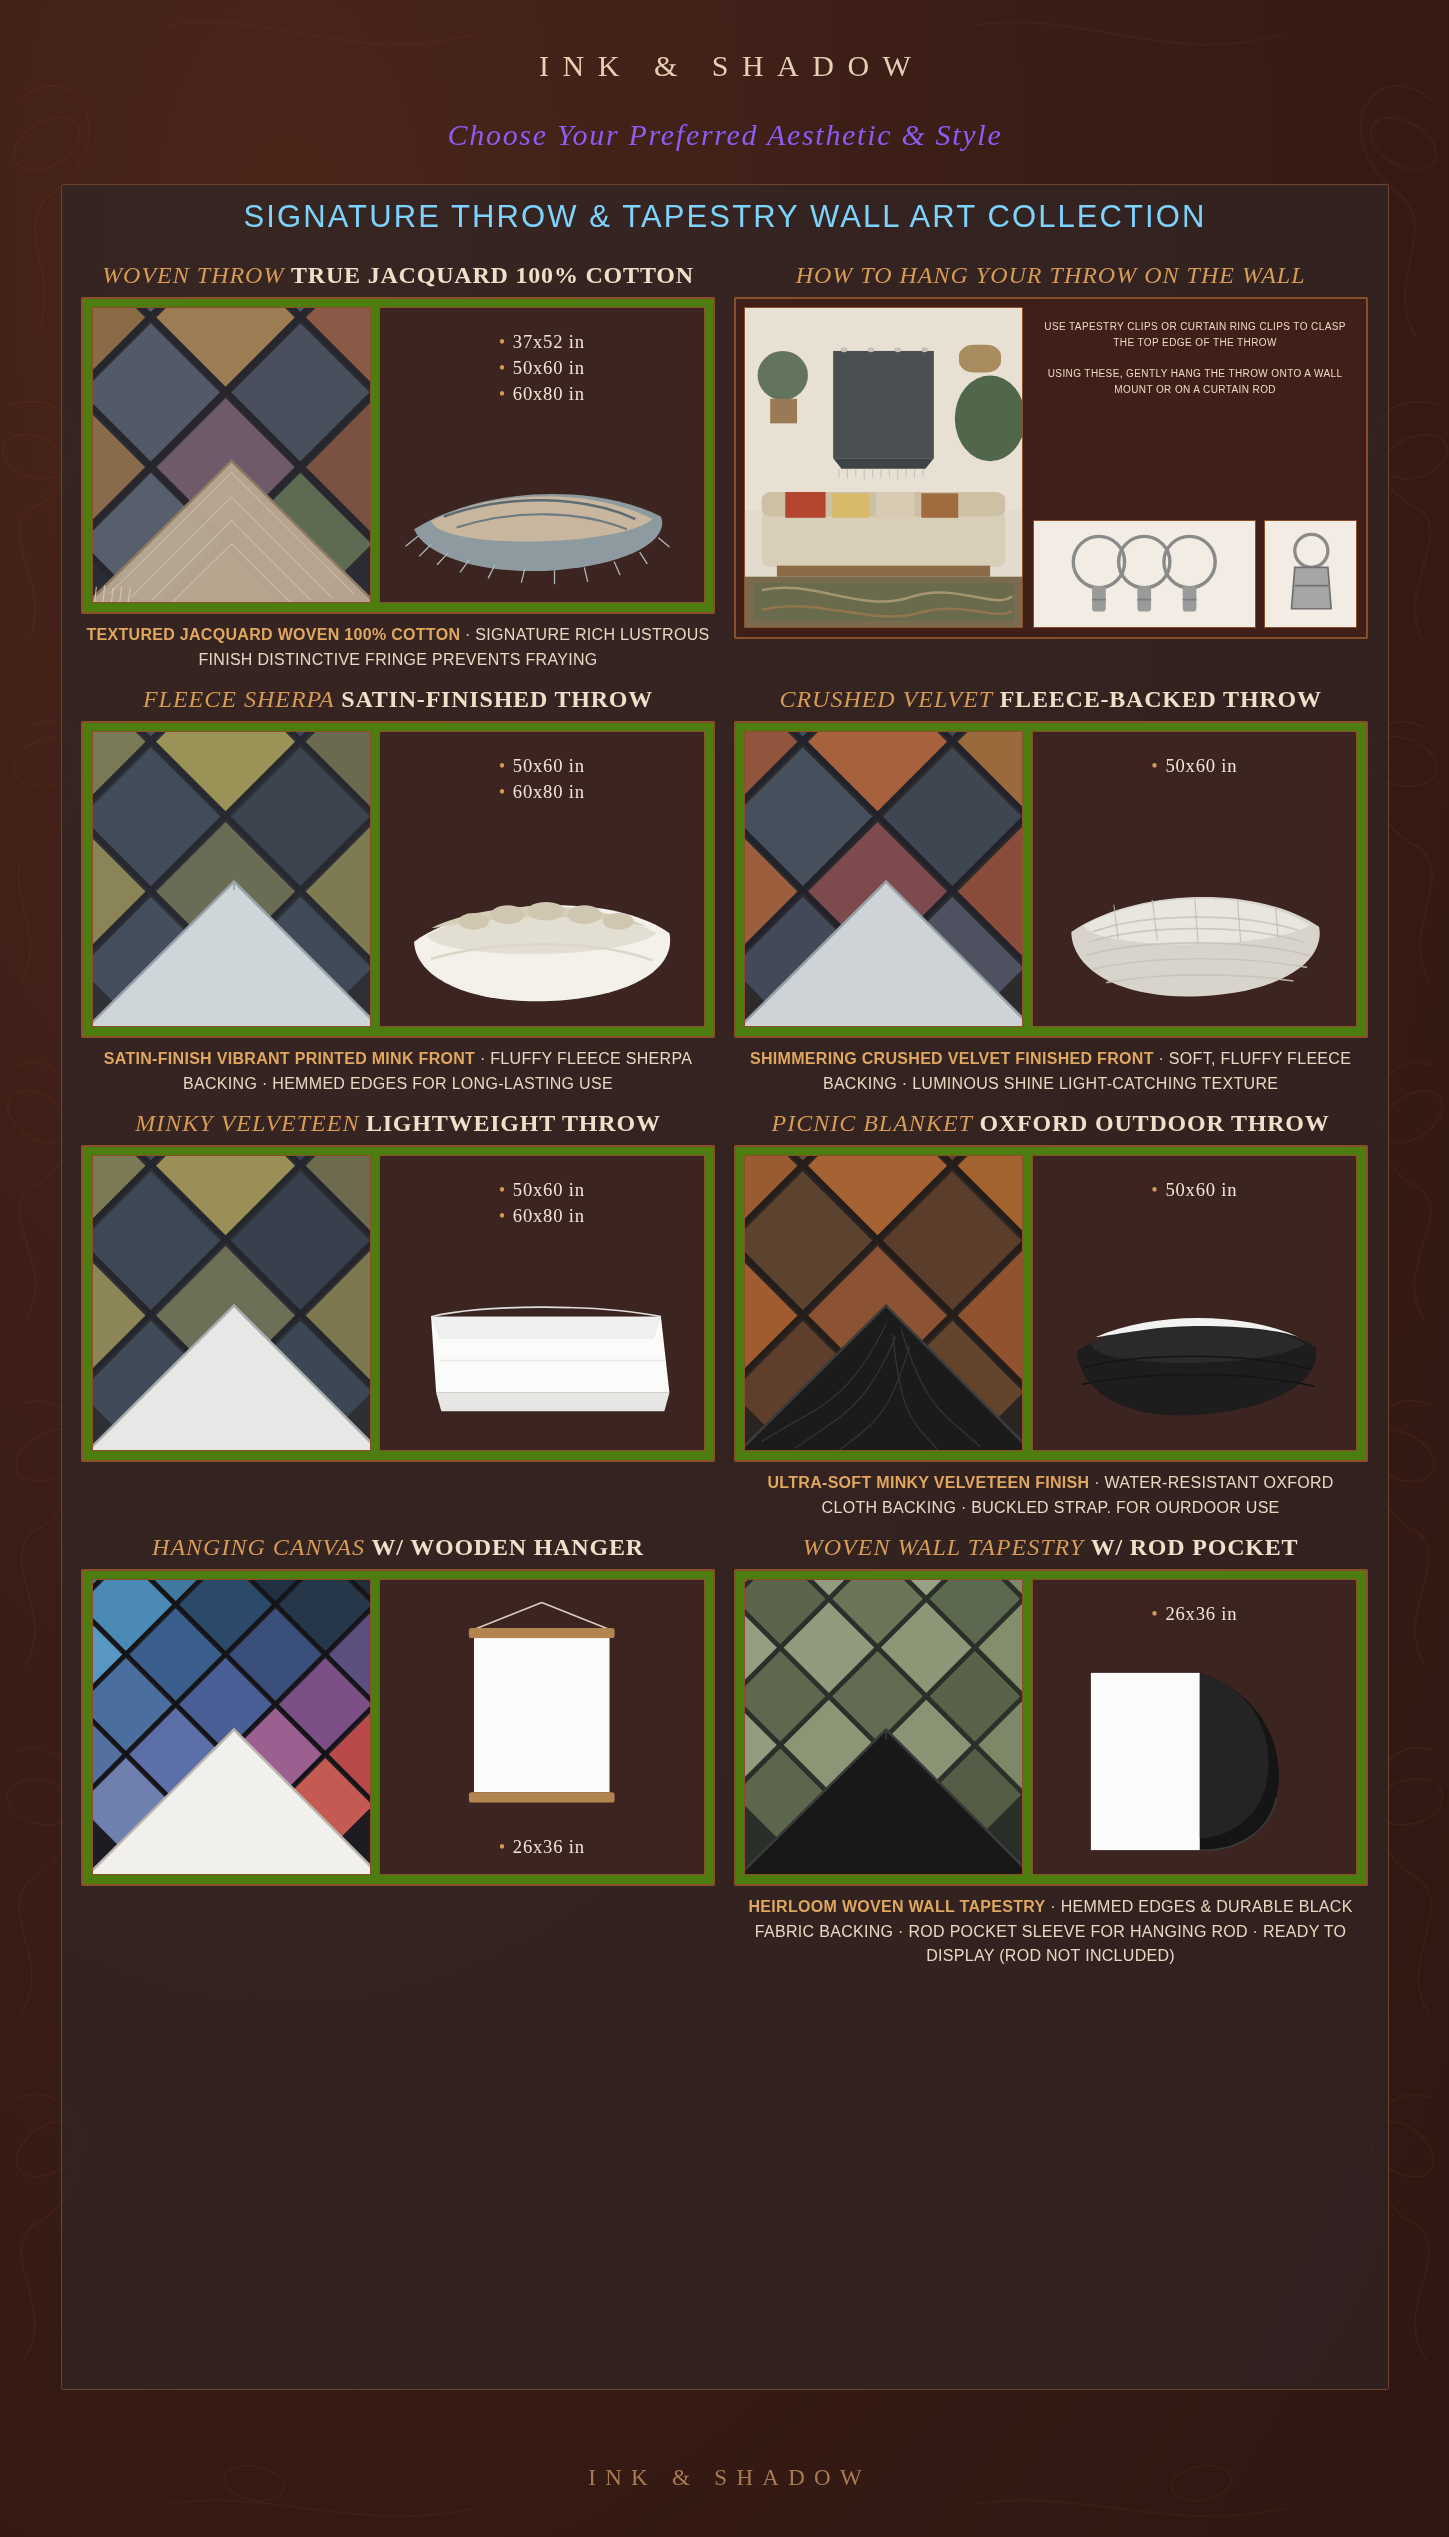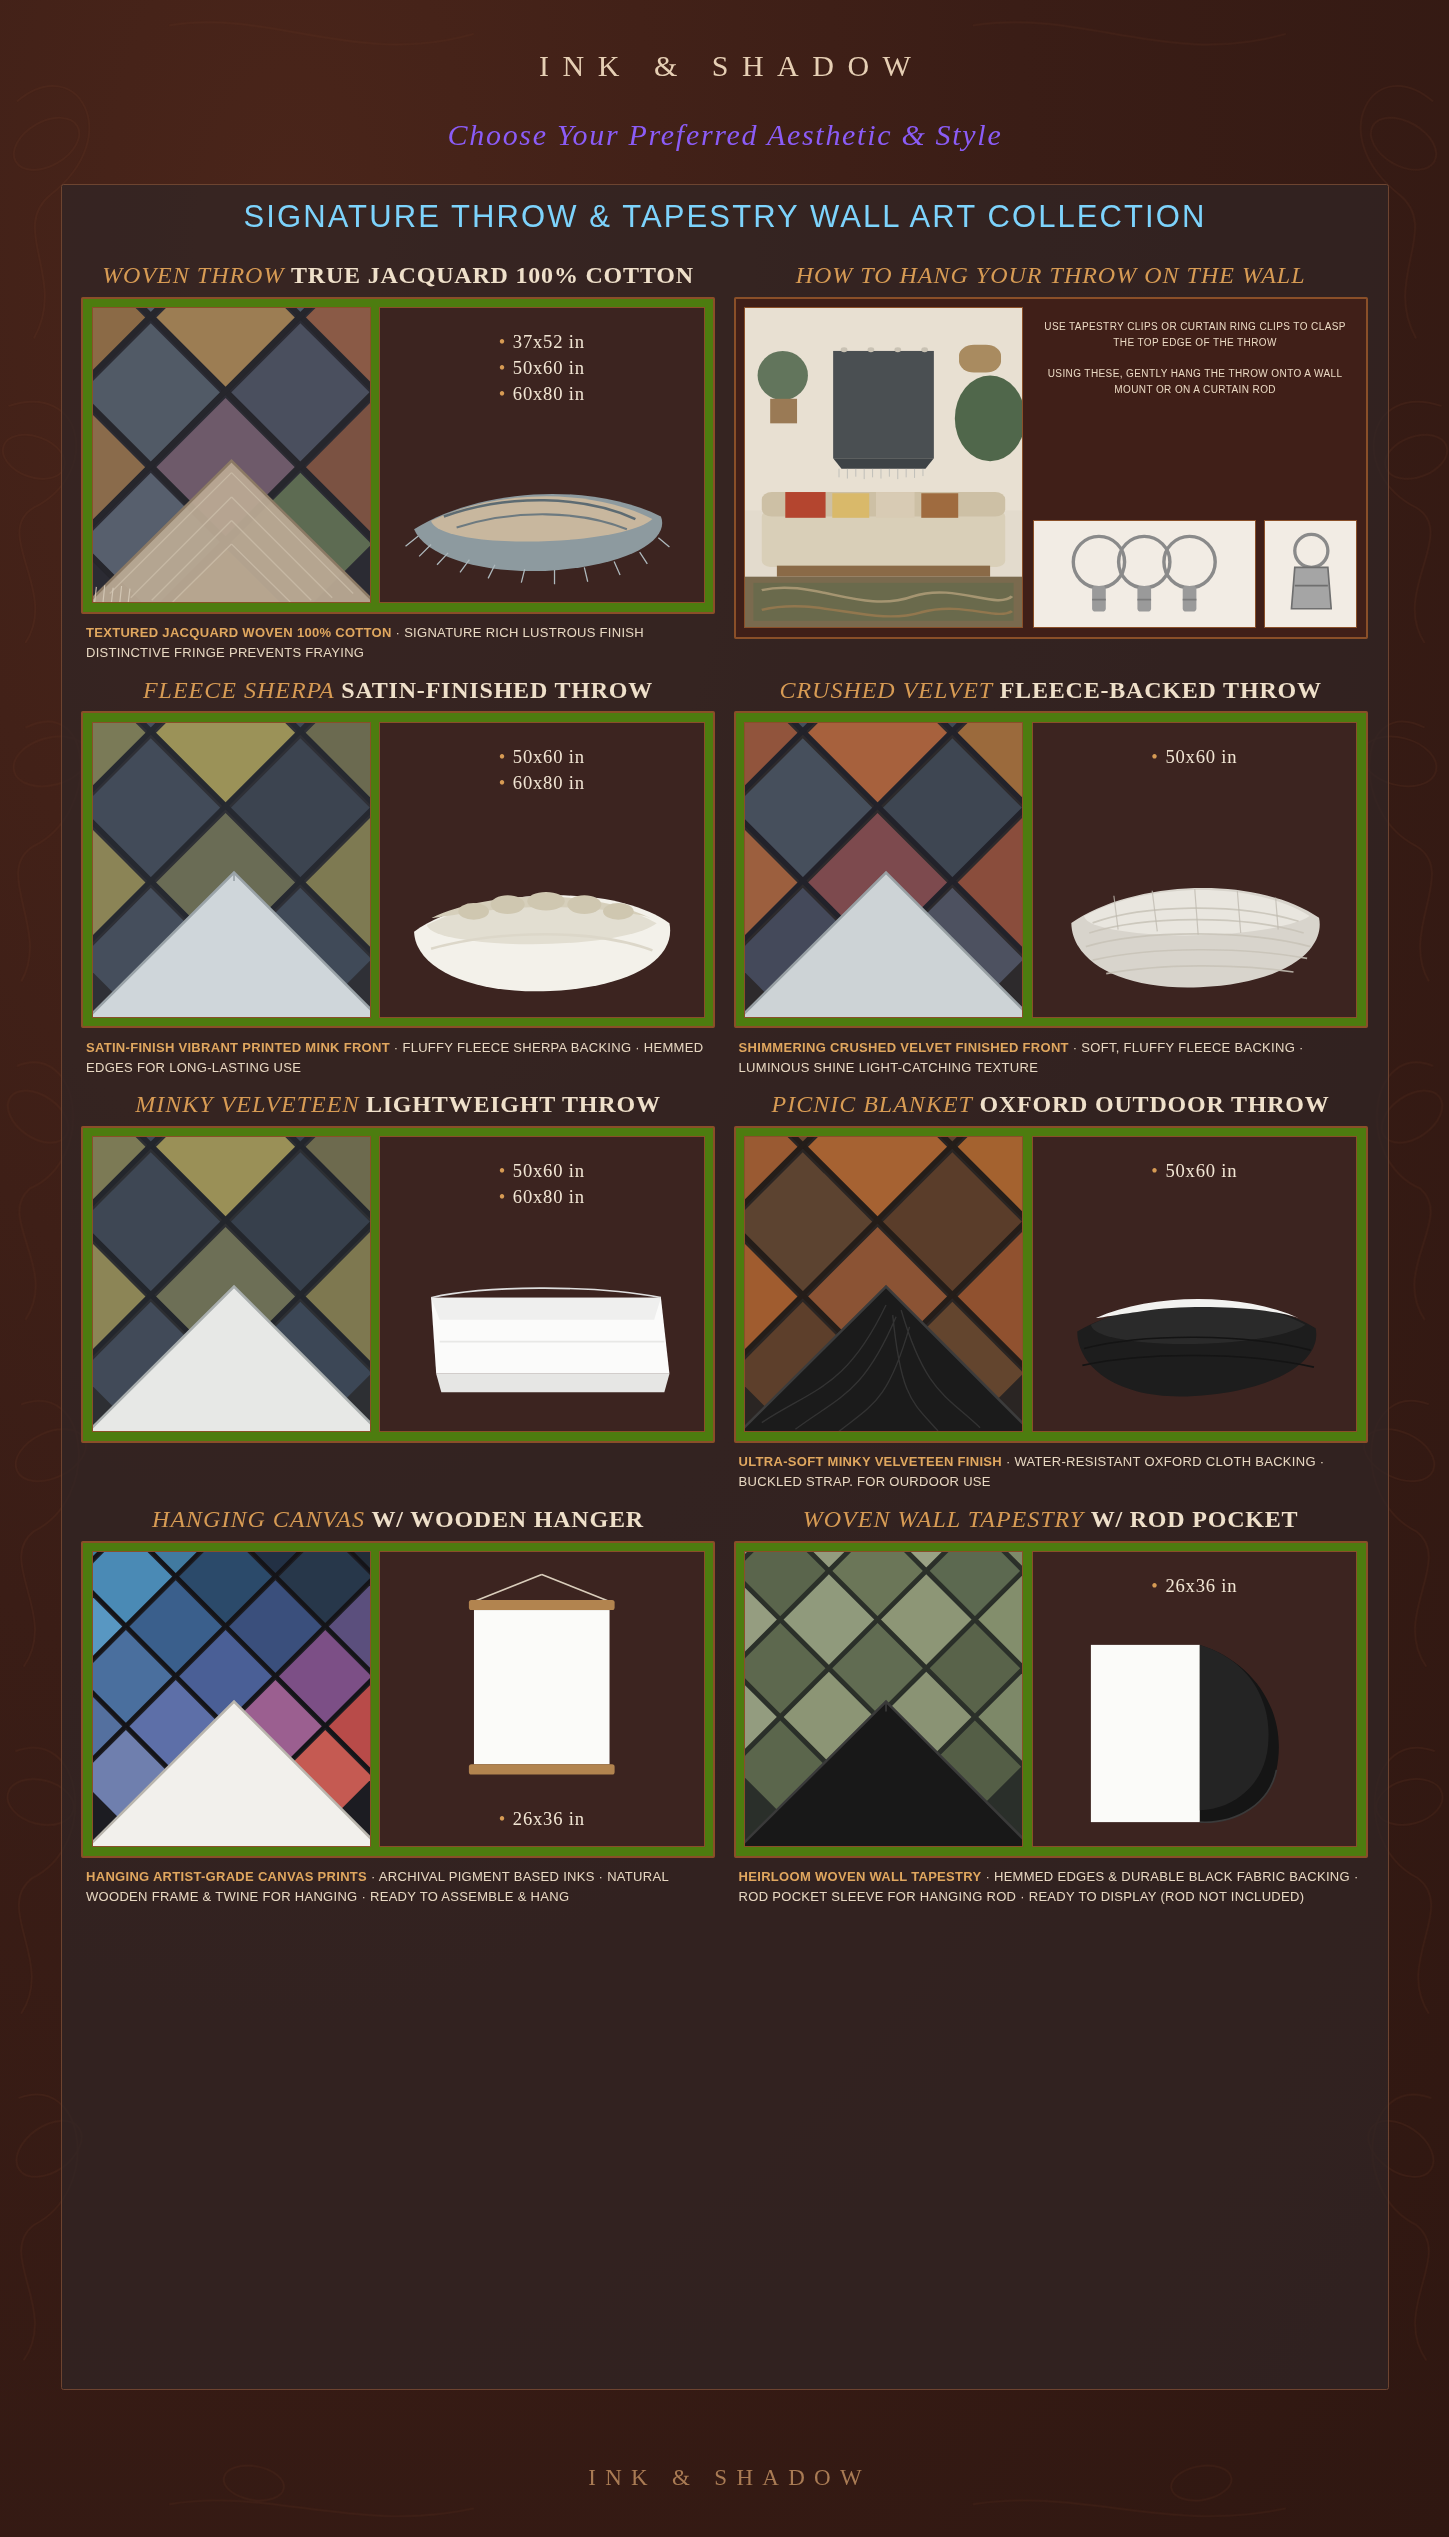--- a/index.html
+++ b/index.html
@@ -128,21 +128,22 @@
     font-size:18.6px;
     color:#f2e6d4;
     letter-spacing:0.8px;
     margin:4.2px 0;
     white-space:nowrap;
   }
   .size-line .dot { color:#d79b54; margin-right:6.8px; }
 
   .caption {
     margin-top:9.3px;
-    font-size:13px;
+    text-align:center;
+    font-size:16px;
     line-height:1.55;
     letter-spacing:0.3px;
     color:#e8d8c2;
     font-family:"Liberation Sans", sans-serif;
     padding:0 5px;
   }
   .caption .hl { color:#e0a75f; font-weight:bold; }
 
   
   .hang-block {
@@ -704,23 +705,20 @@
             <path d="M190 10 L110 42 M190 10 L270 42" stroke="#d9cdbb" stroke-width="2" fill="none"></path>
             <rect x="104" y="40" width="172" height="12" rx="3" fill="#b2844f"></rect>
             <rect x="110" y="52" width="160" height="182" fill="#fbfbf9"></rect>
             <rect x="104" y="234" width="172" height="12" rx="3" fill="#b2844f"></rect>
           </svg>
           <div class="sizes" style="top:auto;bottom:12px;">
             <div class="size-line"><span class="dot">•</span><span>26x36 in</span></div>
           </div>
         </div>
       </div>
-      <div class="caption">
-        <span class="hl">HANGING ARTIST-GRADE CANVAS PRINTS</span><span> · ARCHIVAL PIGMENT BASED INKS  ·  NATURAL WOODEN FRAME &amp; TWINE FOR HANGING · READY TO ASSEMBLE &amp; HANG</span>
-      </div>
     </div>
 
     <div class="panel right">
       <div class="panel-heading">
         <span class="em">WOVEN WALL TAPESTRY</span>
         <span class="plain">W/ ROD POCKET</span>
       </div>
       <div class="image-block">
         <div class="swatch">
           <svg width="100%" height="100%" viewBox="0 0 330 350" preserveAspectRatio="none">

